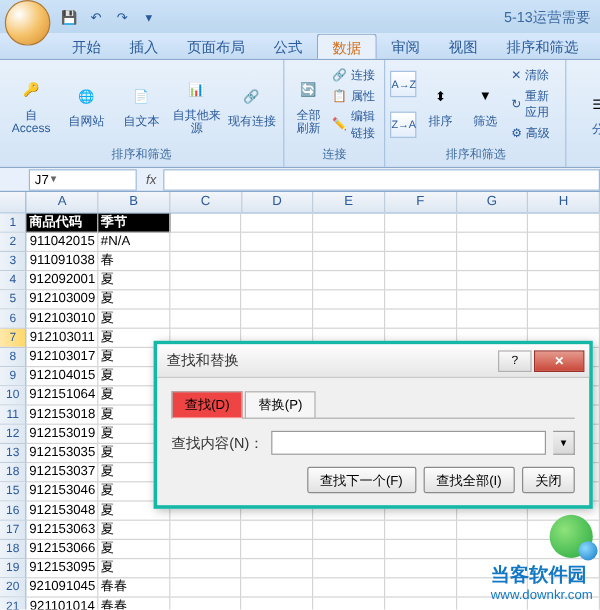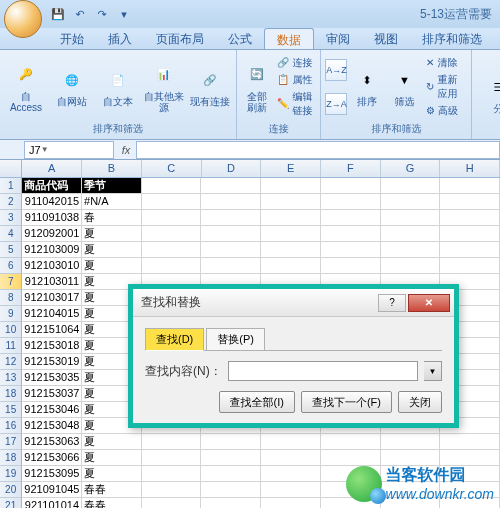--- a/index.html
+++ b/index.html
@@ -44,44 +44,44 @@
 .corner { width: 24px; border-right: 1px solid #9db9d9; }
 .col-head { width: 64px; border-right: 1px solid #c0cddb; text-align: center; font-size: 11px; color: #2a5a9a; line-height: 17px; cursor: pointer; }
 .row { height: 16px; display: flex; }
 .row-head { width: 24px; background: linear-gradient(90deg, #eef3f9, #dde7f2); border-right: 1px solid #9db9d9; border-bottom: 1px solid #c0cddb; text-align: center; font-size: 10px; color: #2a5a9a; line-height: 15px; cursor: pointer; }
 .row-head.sel { background: linear-gradient(90deg, #ffe8aa, #ffd86b); }
 .cell { width: 64px; border-right: 1px solid #d4d4d4; border-bottom: 1px solid #d4d4d4; padding: 0 2px; font-size: 11px; line-height: 15px; overflow: hidden; white-space: nowrap; }
 .cell.header-black { background: #000; color: #fff; font-weight: bold; }
 .cell.align-right { text-align: right; }
 
 
-.dialog { position: absolute; left: 128px; top: 284px; width: 331px; background: #f0f0f0; border: 5px solid #14b8a6; box-shadow: 2px 2px 8px rgba(0,0,0,0.3); font-size: 11px; }
+.dialog { position: absolute; left: 128px; top: 284px; width: 366px; background: #f0f0f0; border: 3px solid #14b8a6; box-shadow: 2px 2px 8px rgba(0,0,0,0.3); font-size: 11px; }
 .dlg-title { height: 28px; background: linear-gradient(#fdfdfd, #e6e6e6); display: flex; align-items: center; justify-content: space-between; padding: 0 4px 0 8px; border-bottom: 1px solid #c8c8c8; }
 .dlg-title-text { color: #333; font-size: 12px; }
 .dlg-title-btns { display: flex; gap: 2px; }
 .dlg-t-btn { width: 28px; height: 18px; display: flex; align-items: center; justify-content: center; border: 1px solid #b0b0b0; background: linear-gradient(#fafafa, #e0e0e0); font-size: 10px; cursor: pointer; }
 .dlg-t-btn.close { background: linear-gradient(#e59a8d, #c9483a); border-color: #9a3128; color: #fff; width: 42px; font-weight: bold; }
 .dlg-body { padding: 10px 12px; }
 .dlg-tabs { display: flex; border-bottom: 1px solid #b0b0b0; margin-bottom: 10px; }
 .dlg-tab { padding: 3px 10px; border: 1px solid #b0b0b0; background: #f6f6f6; margin-right: 2px; cursor: pointer; font-size: 11px; position: relative; top: 1px; }
-.dlg-tab.active { background: #fde047; border-bottom: 1px solid #fff; }
+.dlg-tab.active { background: #ef4444; border-bottom: 1px solid #fff; }
 .dlg-row { display: flex; align-items: center; gap: 6px; margin-bottom: 10px; }
 .dlg-label { font-size: 12px; color: #333; }
 .dlg-input { flex: 1; height: 20px; border: 1px solid #999; background: #fff; padding: 1px 3px; }
 .dlg-combo-btn { width: 18px; height: 20px; border: 1px solid #999; border-left: none; background: linear-gradient(#f0f0f0,#d8d8d8); display: flex; align-items: center; justify-content: center; font-size: 8px; cursor: pointer; }
 .dlg-actions { display: flex; justify-content: flex-end; gap: 6px; margin-top: 8px; }
 .dlg-btn { height: 22px; padding: 0 10px; border: 1px solid #8a8a8a; background: linear-gradient(#fdfdfd,#e2e2e2); font-size: 11px; cursor: pointer; border-radius: 2px; }
 .options-row { display: flex; justify-content: flex-end; margin-bottom: 6px; }
 
 
-.watermark { position: absolute; right: 6px; bottom: 6px; display: flex; align-items: flex-end; gap: 4px; font-size: 12px; }
+.watermark { position: absolute; right: 6px; bottom: 6px; display: flex; align-items: flex-end; gap: 4px; font-size: 12px; flex-direction: column; }
 .wm-logo { width: 36px; height: 36px; border-radius: 50%; background: radial-gradient(circle at 35% 35%, #8fe27b, #22a83e); position: relative; }
 .wm-logo::after { content:""; position:absolute; right:-4px; bottom:-2px; width:16px; height:16px; border-radius:50%; background:radial-gradient(circle at 35% 35%, #8cd9ff, #1378c4); }
 .wm-text-main { color: #1378c4; font-weight: bold; font-size: 16px; }
-.wm-text-sub { color: #1378c4; font-size: 14px; font-style: italic; }
+.wm-text-sub { color: #1378c4; font-size: 11px; }
 </style>
 </head>
 <body>
 
 <div class="titlebar">
   <div class="office-btn"></div>
   <div class="qat">
     <div class="qat-btn">💾</div>
     <div class="qat-btn">↶</div>
     <div class="qat-btn">↷</div>
@@ -464,22 +464,22 @@
     <div class="dlg-tabs">
       <div class="dlg-tab active">查找(D)</div>
       <div class="dlg-tab">替换(P)</div>
     </div>
     <div class="dlg-row">
       <span class="dlg-label">查找内容(N)：</span>
       <input class="dlg-input" type="text" style="">
       <div class="dlg-combo-btn">▼</div>
     </div>
     <div class="dlg-actions">
+      <button class="dlg-btn">查找下一个(F)</button>
       <button class="dlg-btn">查找全部(I)</button>
-      <button class="dlg-btn">查找下一个(F)</button>
       <button class="dlg-btn">关闭</button>
     </div>
   </div>
 </div>
 
 <div class="watermark">
   <div class="wm-logo"></div>
   <div>
     <div class="wm-text-main">当客软件园</div>
     <div class="wm-text-sub">www.downkr.com</div>

